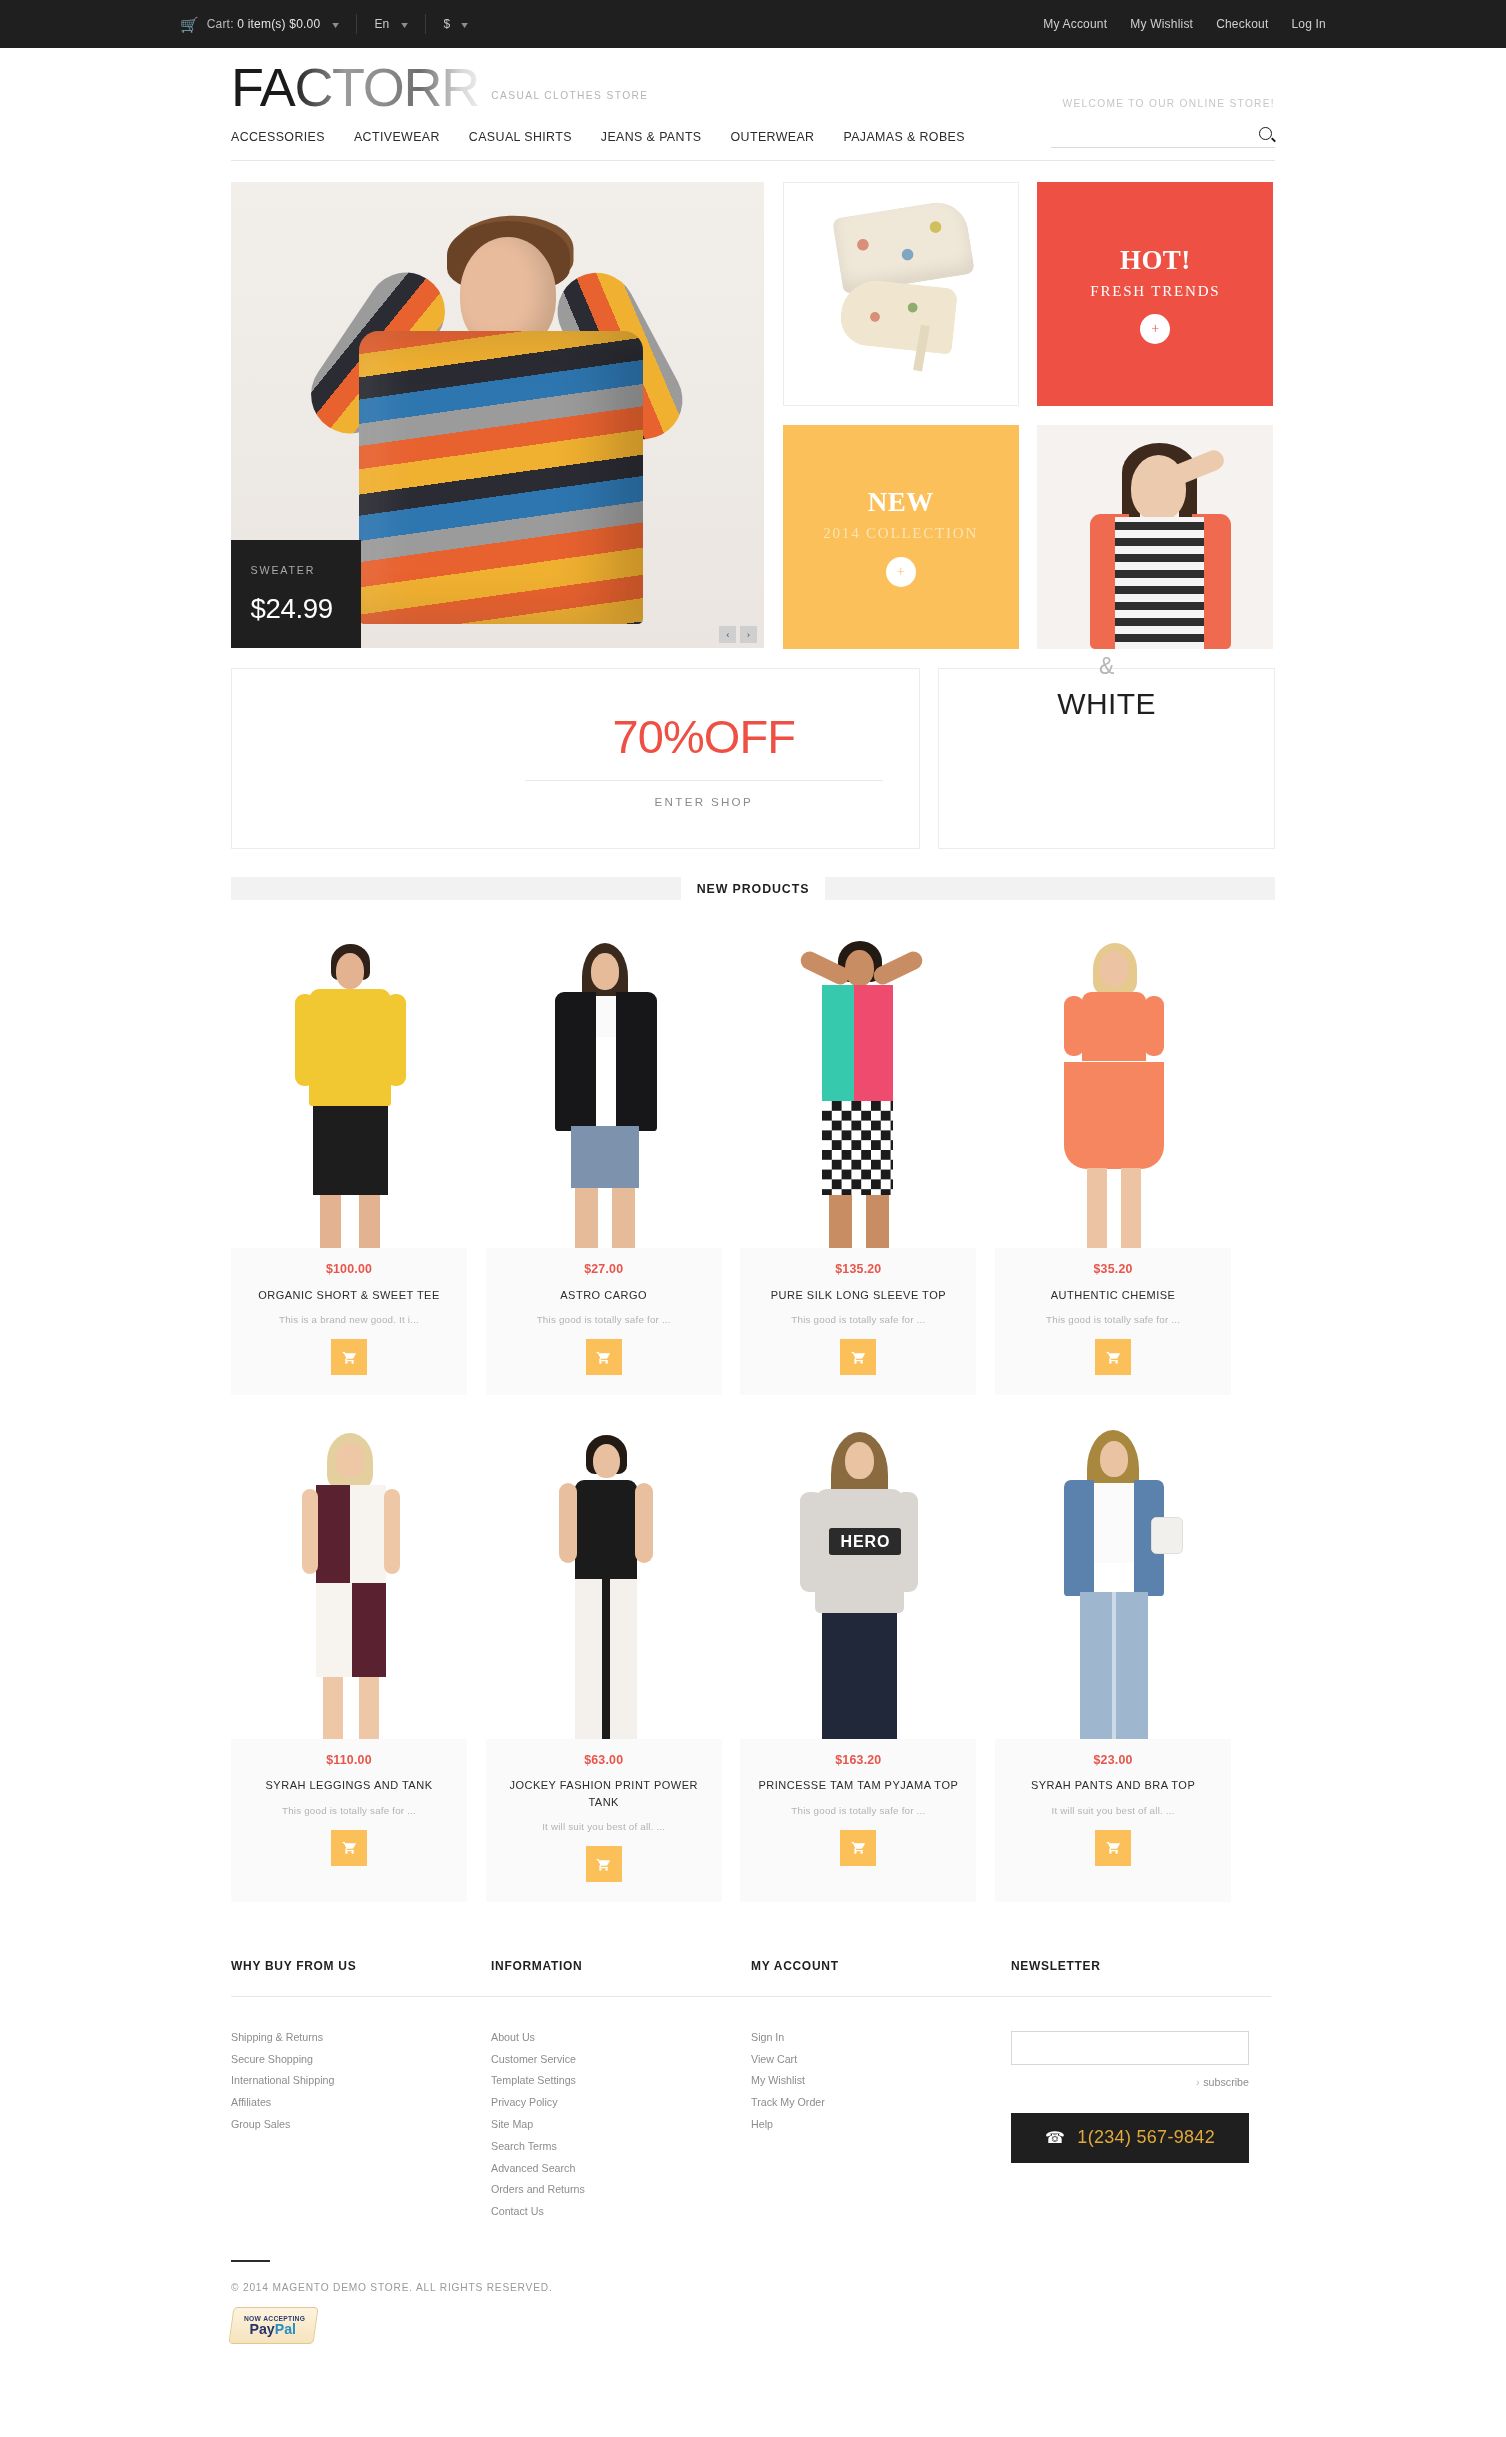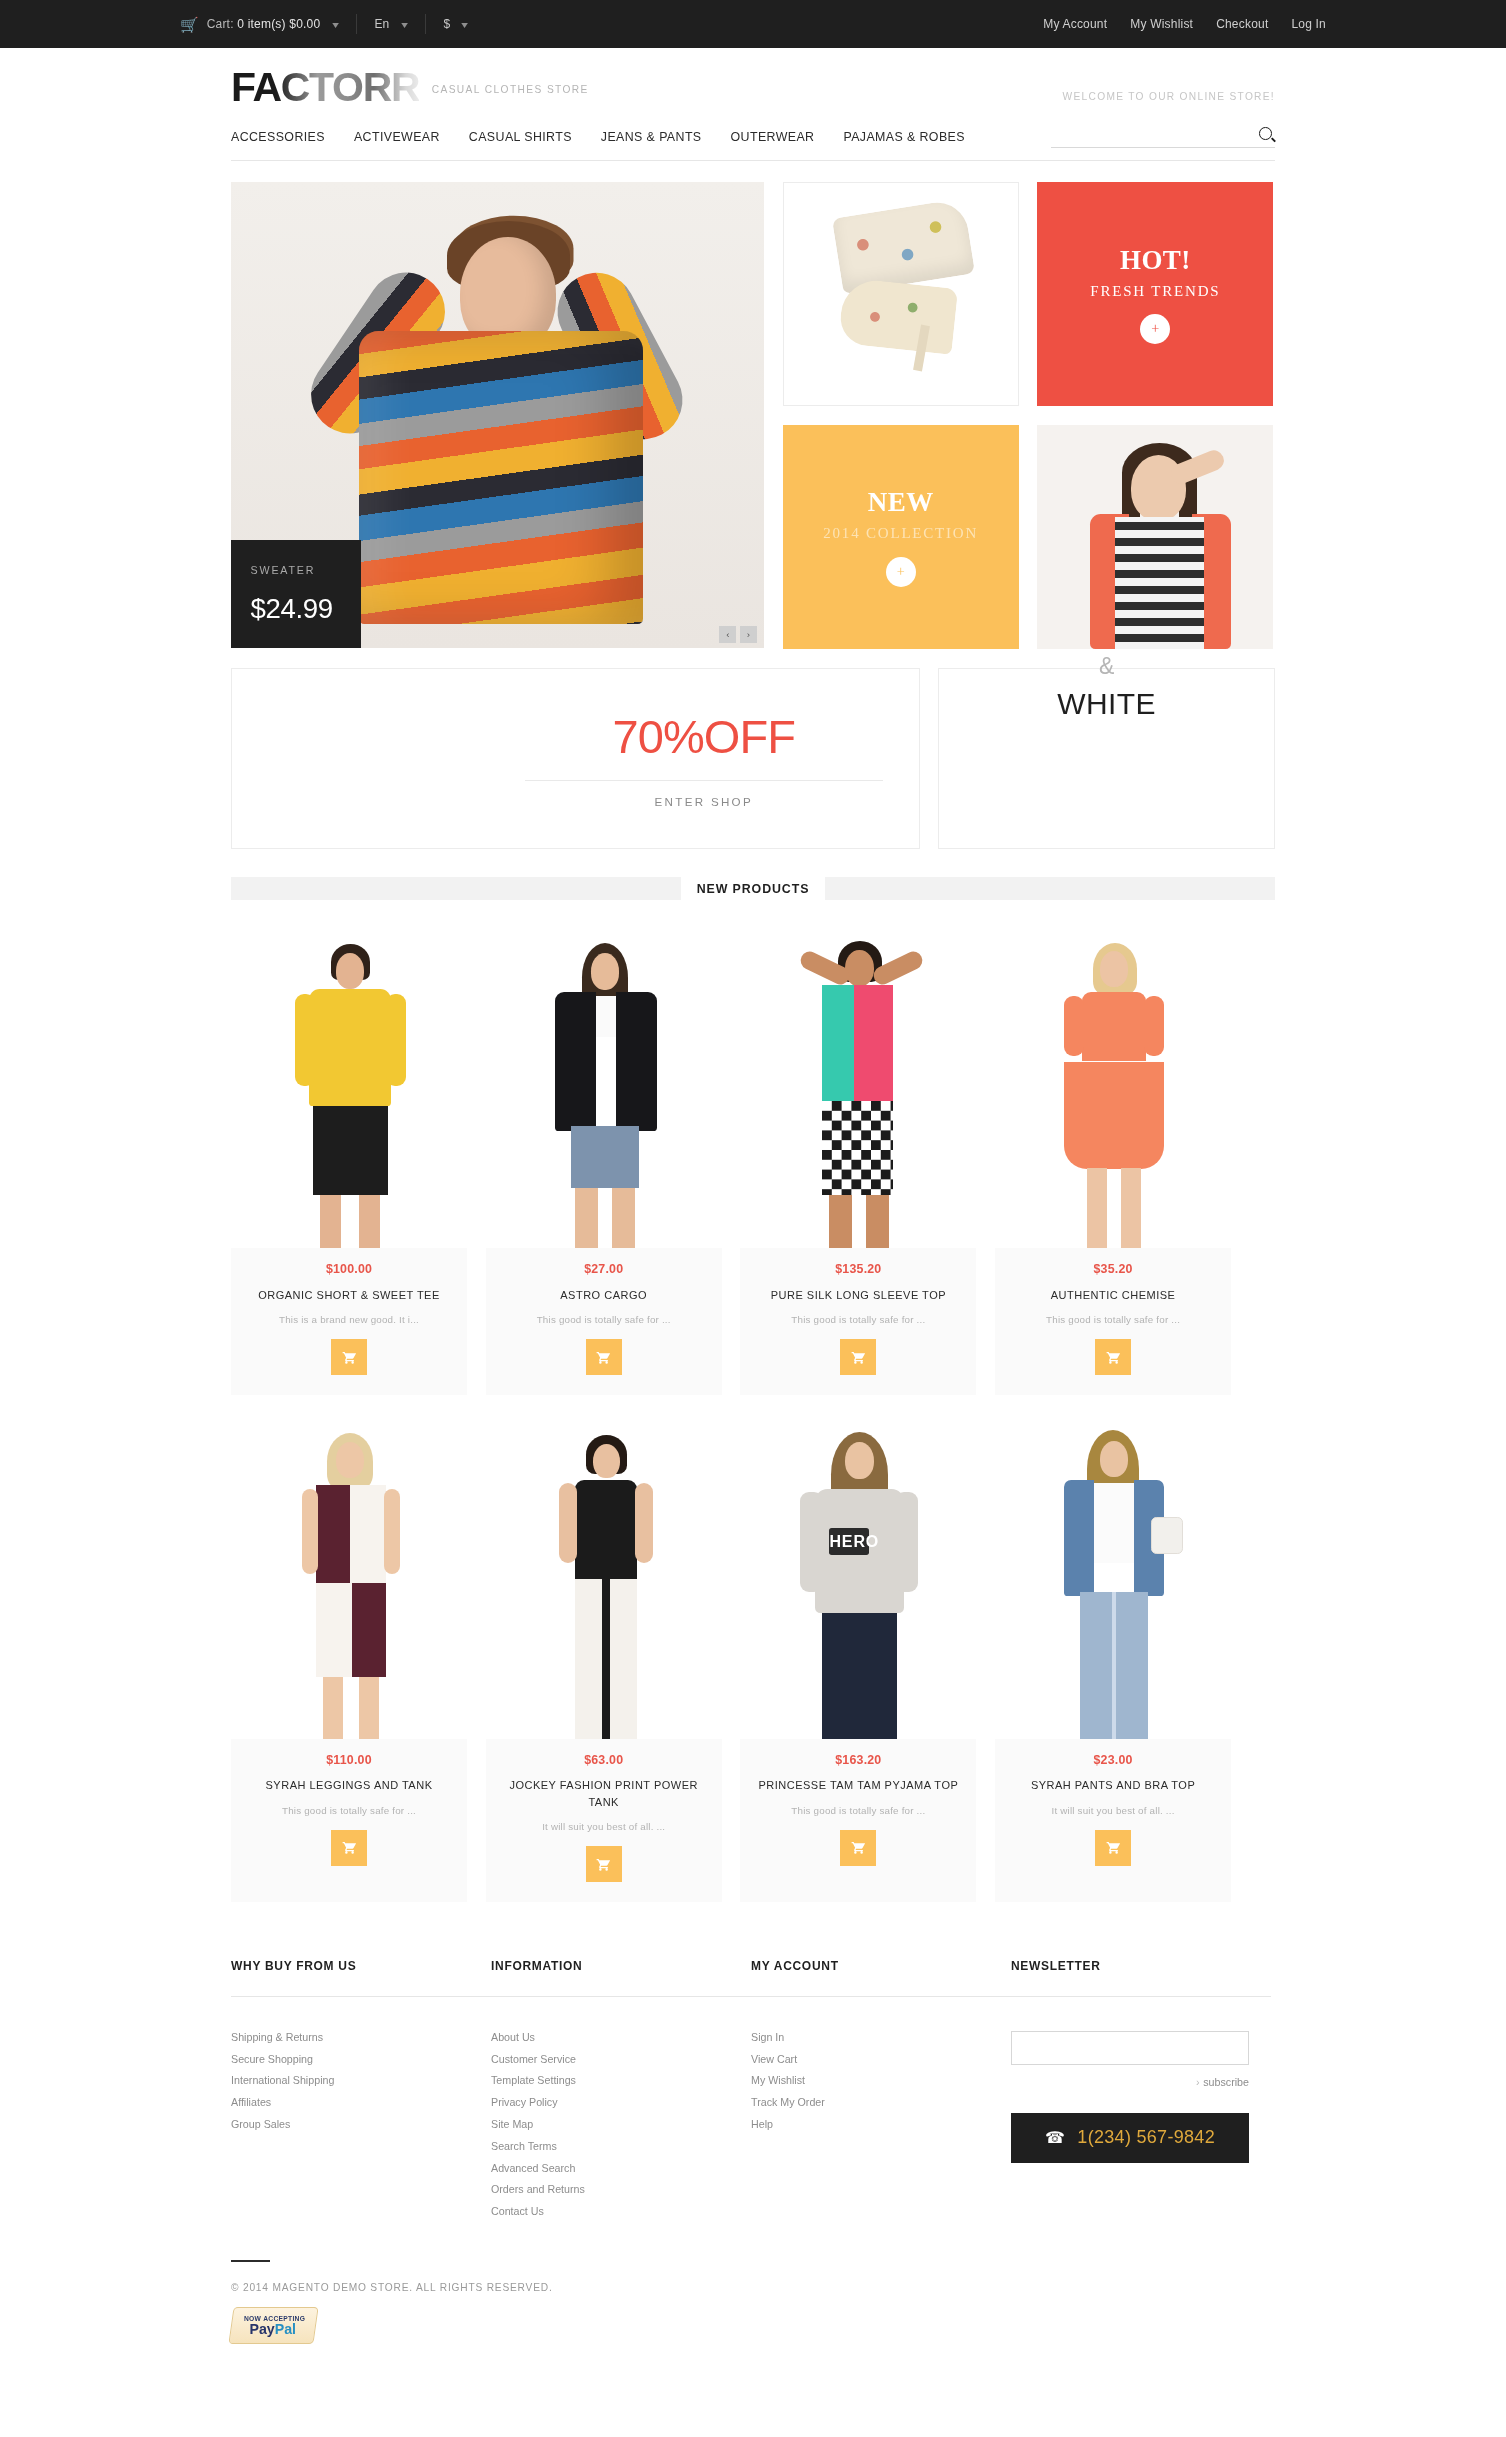--- a/index.html
+++ b/index.html
@@ -24,21 +24,21 @@
   .tb-sep { width: 0.9px; height: 19.6px; background: #3a3a3a; margin: 0 18px; }
   .tb-sel { color: #c9c9c9; font-size: 12px; display: flex; align-items: center; }
   .tb-right { display: flex; align-items: center; gap: 23px; }
   .tb-right a { color: #cfcfcf; font-size: 12px; text-decoration: none; letter-spacing: 0.2px; }
 
   
   .header { height: 78px; display: flex; align-items: center; }
   .header .wrap { display: flex; align-items: flex-end; justify-content: space-between; }
   .logo-block { display: flex; align-items: baseline; }
   .logo {
-    font-size: 41px; font-weight: bold; letter-spacing: -1.3px; line-height: 1;
+    font-size: 54px; font-weight: normal; letter-spacing: -1.3px; line-height: 1;
     background: linear-gradient(90deg,#1a1a1a 0%,#1a1a1a 24%,#9b9b9b 46%,#8c8c8c 62%,#6e6e6e 76%,#d8d8d8 93%,#ebebeb 100%);
     -webkit-background-clip: text; background-clip: text; color: transparent;
   }
   .tagline { font-size: 10.2px; color: #b5b5b5; letter-spacing: 1.4px; margin-left: 12.4px; position: relative; top: -7.1px; }
   .welcome { font-size: 10.2px; color: #c6c6c6; letter-spacing: 1.3px; position: relative; top: -5.3px; }
 
   
   .navbar { }
   .navbar .wrap { display: flex; align-items: center; justify-content: space-between; border-bottom: 0.9px solid #e6e6e6; padding-bottom: 12.4px; }
   .menu { display: flex; align-items: center; gap: 29px; }
@@ -481,21 +481,21 @@
       </div>
 
       <div class="card">
         <div class="card-img">
           <div class="fig">
             <span class="f-hair" style="left:91px;top:18px;width:57px;height:85px;border-radius:50% 50% 30% 30%;background:#8a6a3f;"></span>
             <span class="f-head" style="left:105px;top:28.4px;width:28.4px;height:37px;background:#e9c3a2;"></span>
             <span class="f-torso" style="left:75px;top:75px;width:89px;height:124px;background:#d9d6d1;border-radius:12.4px 12.4px 5.3px 5.3px;"></span>
             <span class="f-arm" style="left:60px;top:78px;width:23px;height:100px;background:#d9d6d1;"></span>
             <span class="f-arm" style="left:155px;top:78px;width:23px;height:100px;background:#d9d6d1;"></span>
-            <span style="position:absolute;left:89px;top:114px;width:40px;height:27px;background:#2b2b2b;border-radius:2.7px;color:#fff;font-size:16px;font-weight:bold;text-align:center;line-height:27px;letter-spacing:0.9px;">HERO</span>
+            <span style="position:absolute;left:89px;top:114px;width:72px;height:27px;background:#2b2b2b;border-radius:2.7px;color:#fff;font-size:16px;font-weight:bold;text-align:center;line-height:27px;letter-spacing:0.9px;">HERO</span>
             <span class="f-legs" style="left:82px;top:199px;width:75px;height:126px;background:#20283a;"></span>
           </div>
         </div>
         <div class="card-body">
           <div class="c-price">$163.20</div>
           <div class="c-name">PRINCESSE TAM TAM PYJAMA TOP</div>
           <div class="c-desc">This good is totally safe for ...</div>
           <button class="cartbtn">
             <svg viewBox="0 0 24 24">
                 <path d="M7 18a2 2 0 1 0 .001 4.001A2 2 0 0 0 7 18zm10 0a2 2 0 1 0 .001 4.001A2 2 0 0 0 17 18zM7.2 14h9.45c.75 0 1.41-.41 1.75-1.03l3.58-6.49A.996.996 0 0 0 21.1 5H5.21l-.94-2H1v2h2l3.6 7.59-1.35 2.44C4.52 16.37 5.48 18 7 18h12v-2H7.2l1-2z"></path>

